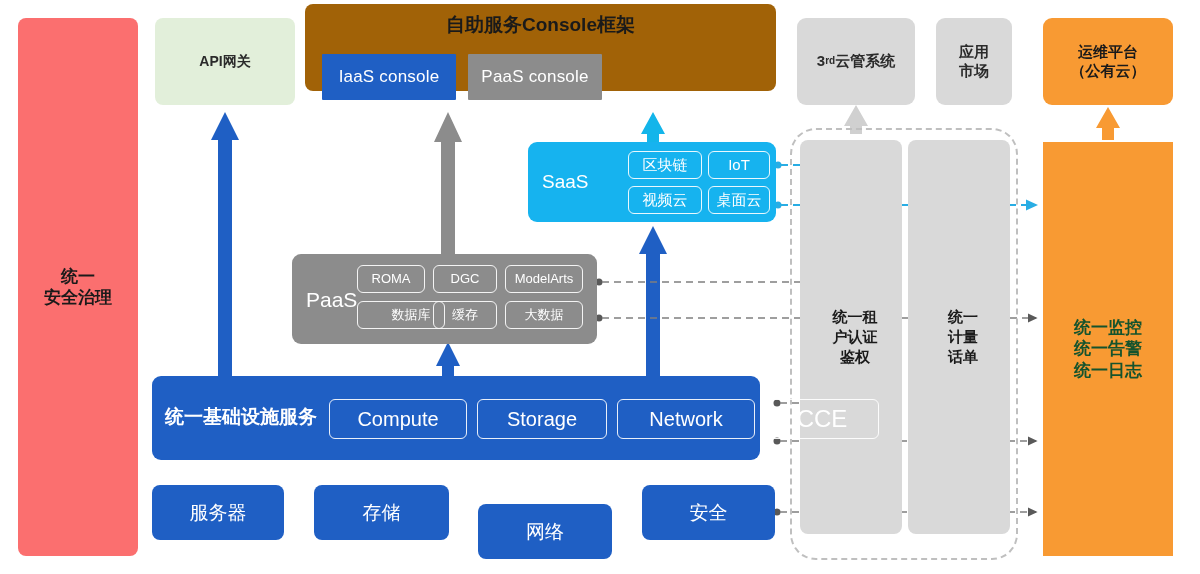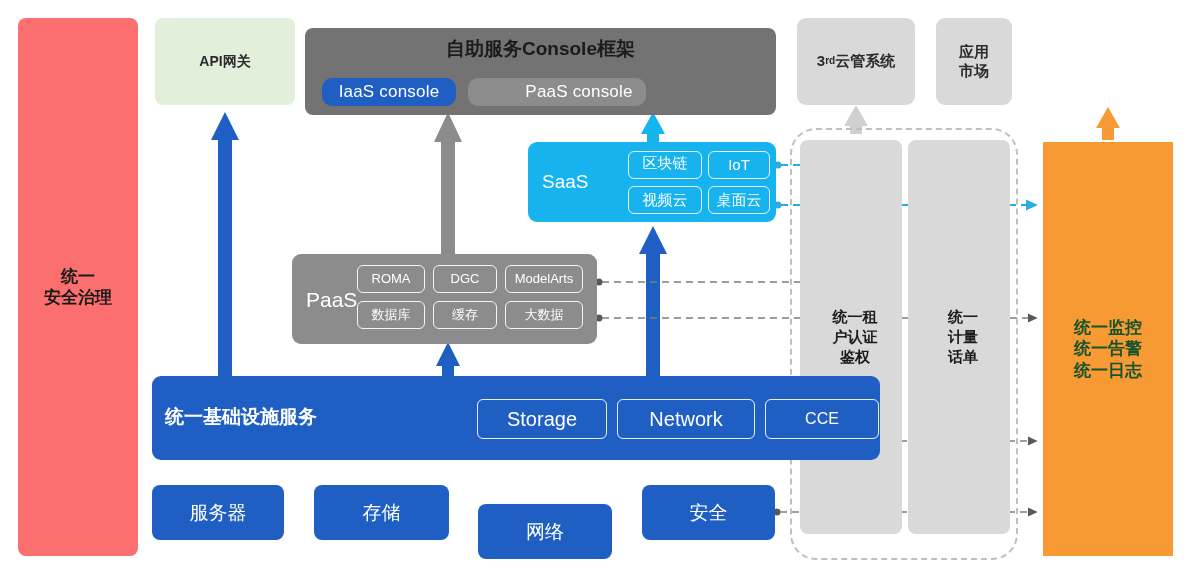--- a/index.html
+++ b/index.html
@@ -34,38 +34,38 @@
   }
   
   .apigw{
     left:155px;top:18px;width:140px;height:87px;
     background:#e2efda;color:#2b2b2b;
     font-size:14px;font-weight:700;
     border-radius:8px;
   }
   
   .console-frame{
-    left:305px;top:28px;width:471px;height:87px;
-    background:#737373;border-radius:8px;
+    left:305px;top:4px;width:471px;height:87px;
+    background:#a16207;border-radius:8px;
     display:block;
   }
   .console-title{
     position:absolute;left:0;right:0;top:9px;
     text-align:center;color:#1a1a1a;
     font-size:19px;font-weight:700;
   }
   .console-pill{
-    position:absolute;top:50px;height:28px;
-    border-radius:10px;
+    position:absolute;top:50px;height:46px;
+    border-radius:1px;
     display:flex;align-items:center;justify-content:center;
     color:#ffffff;font-size:17px;font-weight:400;
     letter-spacing:.2px;
   }
   .pill-iaas{left:17px;width:134px;background:#1f5fc4;}
-  .pill-paas{left:163px;width:134px;background:#8c8c8c;padding-left:44px;}
+  .pill-paas{left:163px;width:134px;background:#8c8c8c;}
   .pill-saas{left:309px;width:134px;background:#13b5ea;}
   
   .grey-top{
     background:#d9d9d9;color:#2b2b2b;
     font-size:15px;font-weight:700;border-radius:9px;
   }
   .thirdcloud{left:797px;top:18px;width:118px;height:87px;}
   .appmarket{left:936px;top:18px;width:76px;height:87px;}
   .sup{font-size:10px;vertical-align:super;}
   
@@ -88,43 +88,43 @@
   .saas-label{
     position:absolute;left:14px;top:28px;
     color:#ffffff;font-size:19px;font-weight:400;
   }
   .chip{
     position:absolute;display:flex;align-items:center;justify-content:center;
     border:1.5px solid rgba(255,255,255,.9);
     border-radius:6px;color:#ffffff;font-size:15px;font-weight:400;
   }
   .saas .chip{height:26px;}
-  .saas .c0{left:100px;top:9px;width:72px;font-family:Liberation Mono, monospace;}
+  .saas .c0{left:100px;top:9px;width:72px;}
   .saas .c1{left:180px;top:9px;width:60px;}
   .saas .c2{left:100px;top:44px;width:72px;}
   .saas .c3{left:180px;top:44px;width:60px;text-align:right;}
   
   .paas{
     left:292px;top:254px;width:305px;height:90px;
     background:#8c8c8c;border-radius:9px;display:block;
   }
   .paas-label{
     position:absolute;left:14px;top:33px;
     color:#ffffff;font-size:21px;font-weight:400;
   }
   .paas .chip{height:26px;font-size:13px;}
   .paas .p0{left:65px;top:11px;width:66px;}
   .paas .p1{left:141px;top:11px;width:62px;}
   .paas .p2{left:213px;top:11px;width:76px;}
-  .paas .p3{left:65px;top:47px;width:66px;}
+  .paas .p3{left:65px;top:47px;width:66px;padding-left:20px;}
   .paas .p4{left:141px;top:47px;width:62px;}
   .paas .p5{left:213px;top:47px;width:76px;}
   
   .iaas{
-    left:152px;top:376px;width:728px;height:84px;
+    left:152px;top:376px;width:608px;height:84px;
     background:#1f5fc4;border-radius:9px;display:block;
   }
   .iaas-label{
     position:absolute;left:13px;top:29px;
     color:#ffffff;font-size:19px;font-weight:700;
   }
   .iaas .chip{height:38px;font-size:20px;top:23px;}
   .iaas .i0{left:177px;width:136px;}
   .iaas .i1{left:325px;width:128px;}
   .iaas .i2{left:465px;width:136px;}
@@ -252,20 +252,22 @@
     <div class="console-pill pill-iaas">IaaS console</div>
     <div class="console-pill pill-paas">PaaS console</div>
   </div>
 
   <div class="box grey-top thirdcloud">
     <span>3</span><span class="sup">rd</span><span>云管系统</span>
   </div>
   <div class="box grey-top appmarket">应用
 市场</div>
 
+  <div class="box opsplat">运维平台
+（公有云）</div>
 
   <div class="box opspanel">统一监控
 统一告警
 统一日志</div>
 
   <div class="box saas">
     <div class="saas-label">SaaS</div>
     <div class="chip c0">区块链</div>
     <div class="chip c1">IoT</div>
     <div class="chip c2">视频云</div>
@@ -277,23 +279,24 @@
     <div class="chip p0">ROMA</div>
     <div class="chip p1">DGC</div>
     <div class="chip p2">ModelArts</div>
     <div class="chip p3">数据库</div>
     <div class="chip p4">缓存</div>
     <div class="chip p5">大数据</div>
   </div>
 
   <div class="box iaas">
     <div class="iaas-label">统一基础设施服务</div>
+    <div class="chip i0">Compute</div>
     <div class="chip i1">Storage</div>
     <div class="chip i2">Network</div>
-    <div class="chip" style="left:613px;width:112px;height:38px;top:23px;font-size:16px;">CCE</div>
+    <div class="chip" style="left:613px;width:112px;height:38px;top:23px;font-size:24px;">CCE</div>
   </div>
 
   <div class="box bottombox b0">服务器</div>
   <div class="box bottombox b1">存储</div>
   <div class="box bottombox b2">网络</div>
   <div class="box bottombox b3">安全</div>
 
 </div>
 
 </body></html>

